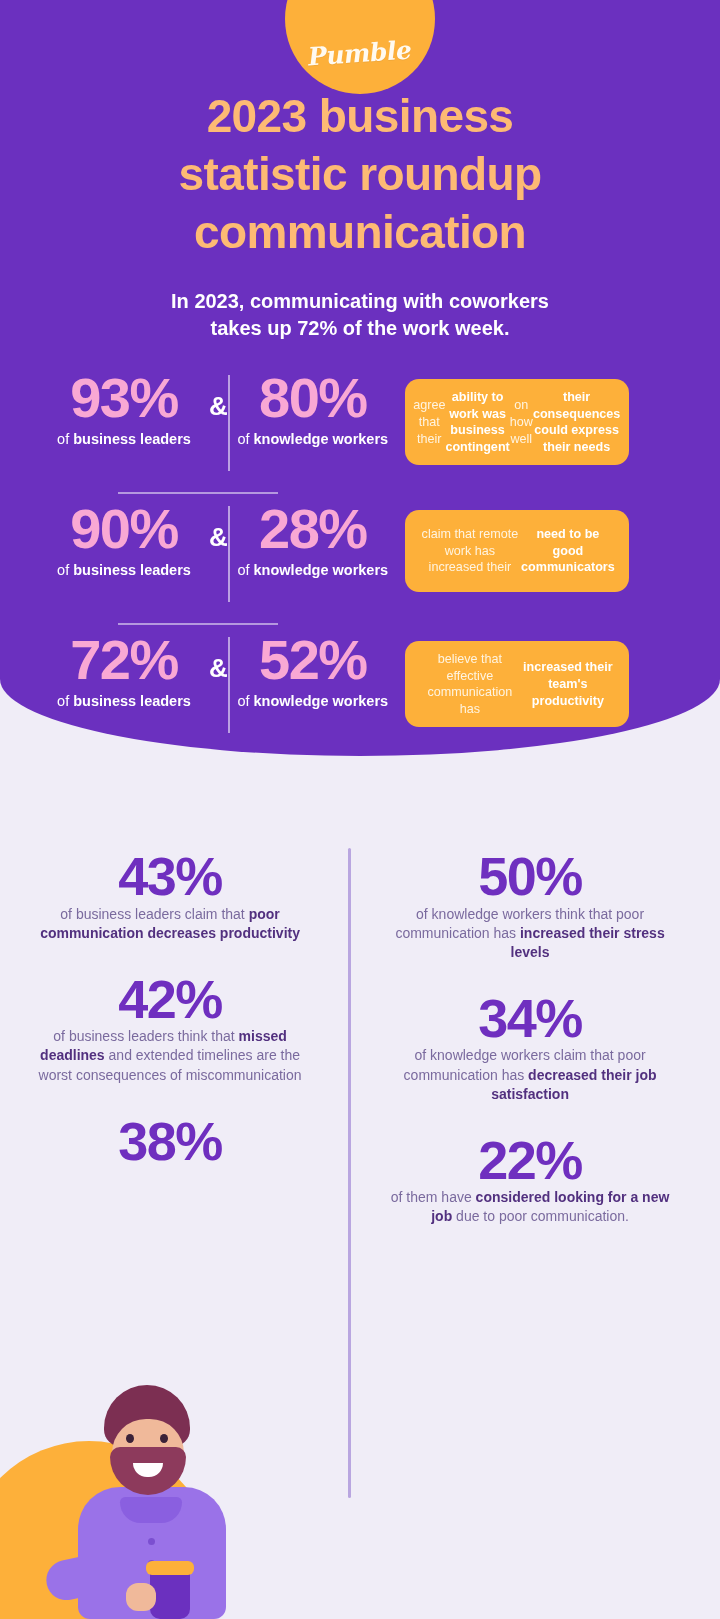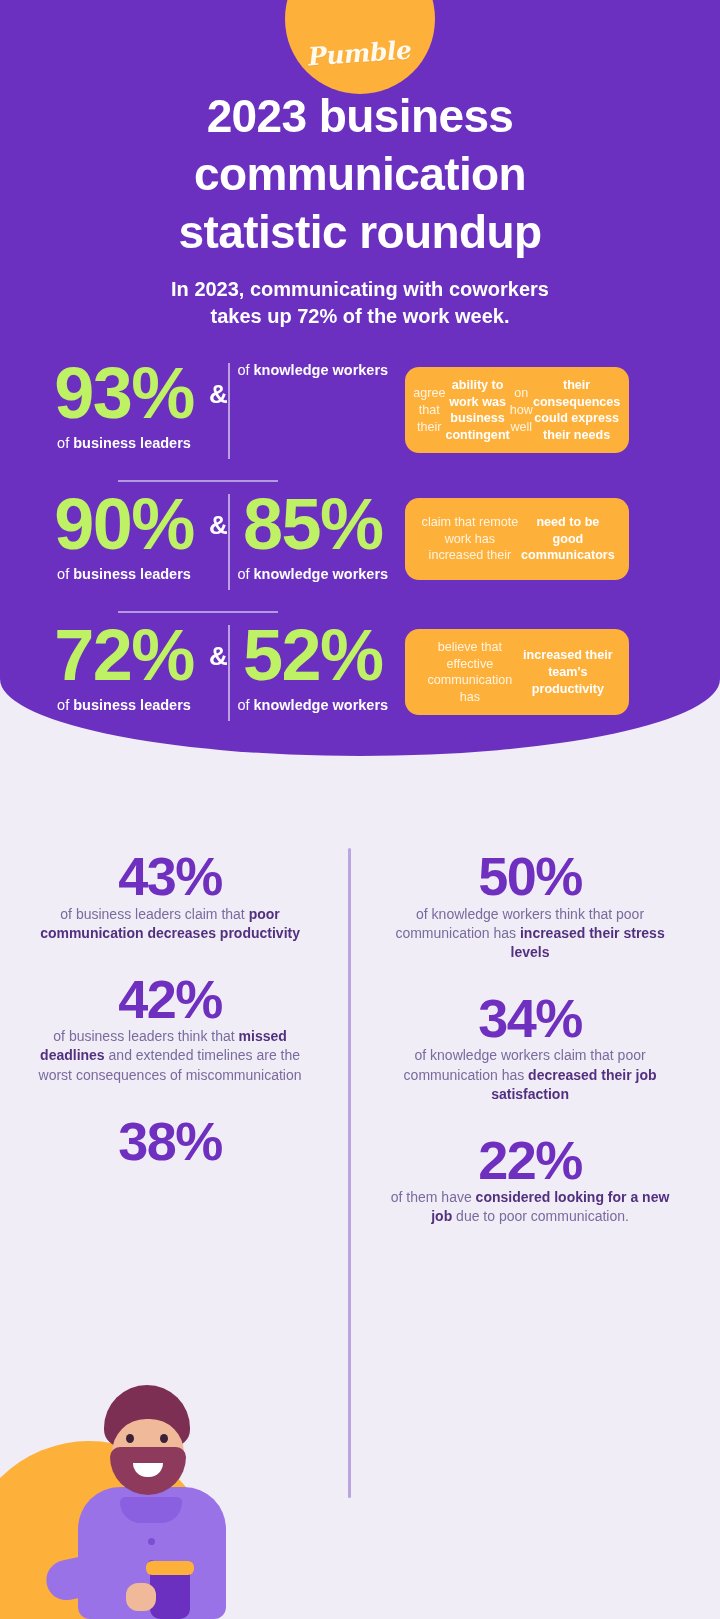--- a/index.html
+++ b/index.html
@@ -48,28 +48,28 @@
     font-size: 25px;
     color: #fffaf0;
     letter-spacing: -0.5px;
     transform: rotate(-4deg);
     text-shadow: 0 1px 0 rgba(0,0,0,.05);
   }
 
   .hero-title {
     padding-top: 88px;
     text-align: center;
-    color: #ffffff;
+    color: #fdba74;
     font-size: 46px;
     font-weight: bold;
     line-height: 1.26;
     letter-spacing: -0.6px;
   }
   .hero-sub {
-    margin-top: 14px;
+    margin-top: 26px;
     text-align: center;
     color: #ffffff;
     font-size: 20px;
     font-weight: bold;
     line-height: 1.38;
   }
 
   
   .stat-rows { margin-top: 26px; }
   .stat-row {
@@ -79,23 +79,23 @@
     padding: 0 22px 0 48px;
     height: 116px;
   }
   .stat-pair {
     display: flex;
     align-items: flex-start;
     flex: 0 0 auto;
   }
   .stat-cell { text-align: center; width: 152px; }
   .stat-cell .big {
-    font-size: 72px;
-    font-weight: bold;
-    color: #bef264;
+    font-size: 56px;
+    font-weight: bold;
+    color: #f9a8d4;
     line-height: 1.02;
     letter-spacing: -1.5px;
   }
   .stat-cell .small {
     margin-top: 5px;
     font-size: 14.5px;
     color: #ffffff;
     line-height: 1.2;
   }
   .stat-cell .small b { font-weight: bold; text-align: right; }
@@ -276,58 +276,59 @@
 <div class="page">
 
   <div class="hero">
 
     <div class="logo-circle">
       <span class="logo-word">Pumble</span>
     </div>
 
     <div class="hero-title">
       <div>2023 business</div>
+      <div>statistic roundup</div>
       <div>communication</div>
-      <div>statistic roundup</div>
     </div>
 
     <div class="hero-sub">
       <div>In 2023, communicating with coworkers</div>
       <div>takes up 72% of the work week.</div>
     </div>
 
     <div class="stat-rows">
 
       <div class="stat-row">
         <div class="vrule"></div>
         <div class="stat-pair">
           <div class="stat-cell">
             <div class="big">93%</div>
             <div class="small"><span>of </span><b>business leaders</b></div>
           </div>
           <div class="amp">&amp;</div>
           <div class="stat-cell">
+            <div class="big">80%</div>
             <div class="small"><span>of </span><b>knowledge workers</b></div>
           </div>
         </div>
         <div class="badge">agree that their <b>ability to work was business contingent</b> on how well <b>their consequences could express their needs</b></div>
       </div>
 
       <div class="hrule"></div>
 
       <div class="stat-row">
         <div class="vrule"></div>
         <div class="stat-pair">
           <div class="stat-cell">
             <div class="big">90%</div>
             <div class="small"><span>of </span><b>business leaders</b></div>
           </div>
           <div class="amp">&amp;</div>
           <div class="stat-cell">
-            <div class="big">85%</div>
+            <div class="big">28%</div>
             <div class="small"><span>of </span><b>knowledge workers</b></div>
           </div>
         </div>
         <div class="badge">claim that remote work has increased their <b>need to be good communicators</b></div>
       </div>
 
       <div class="hrule"></div>
 
       <div class="stat-row">
         <div class="vrule"></div>

